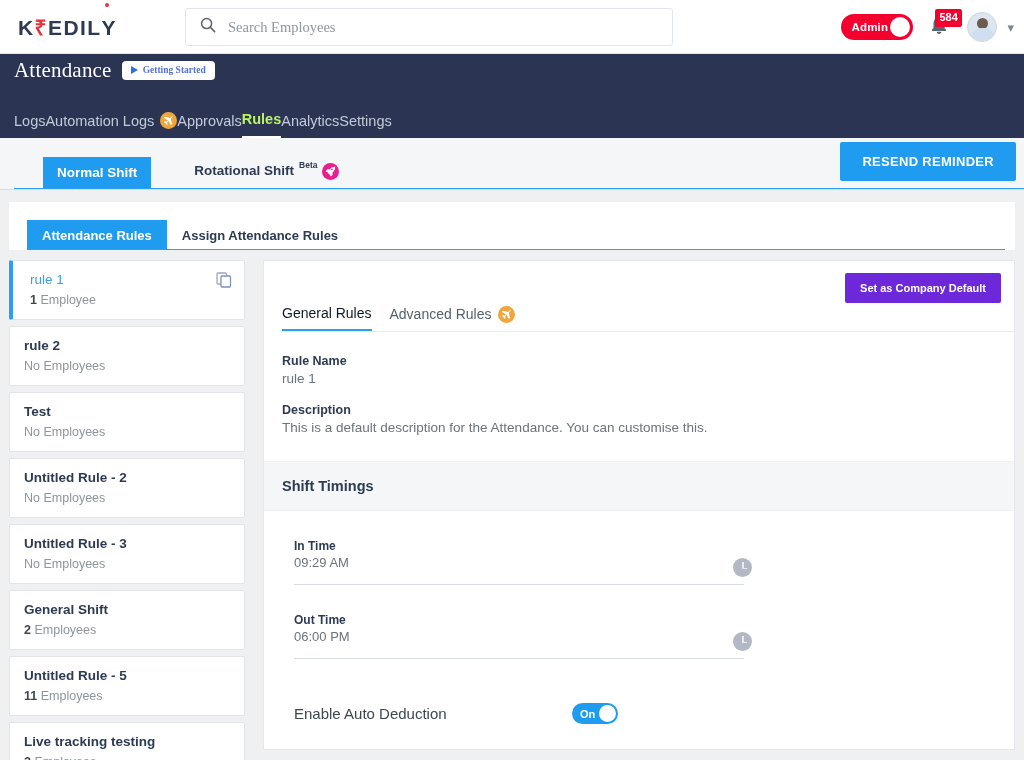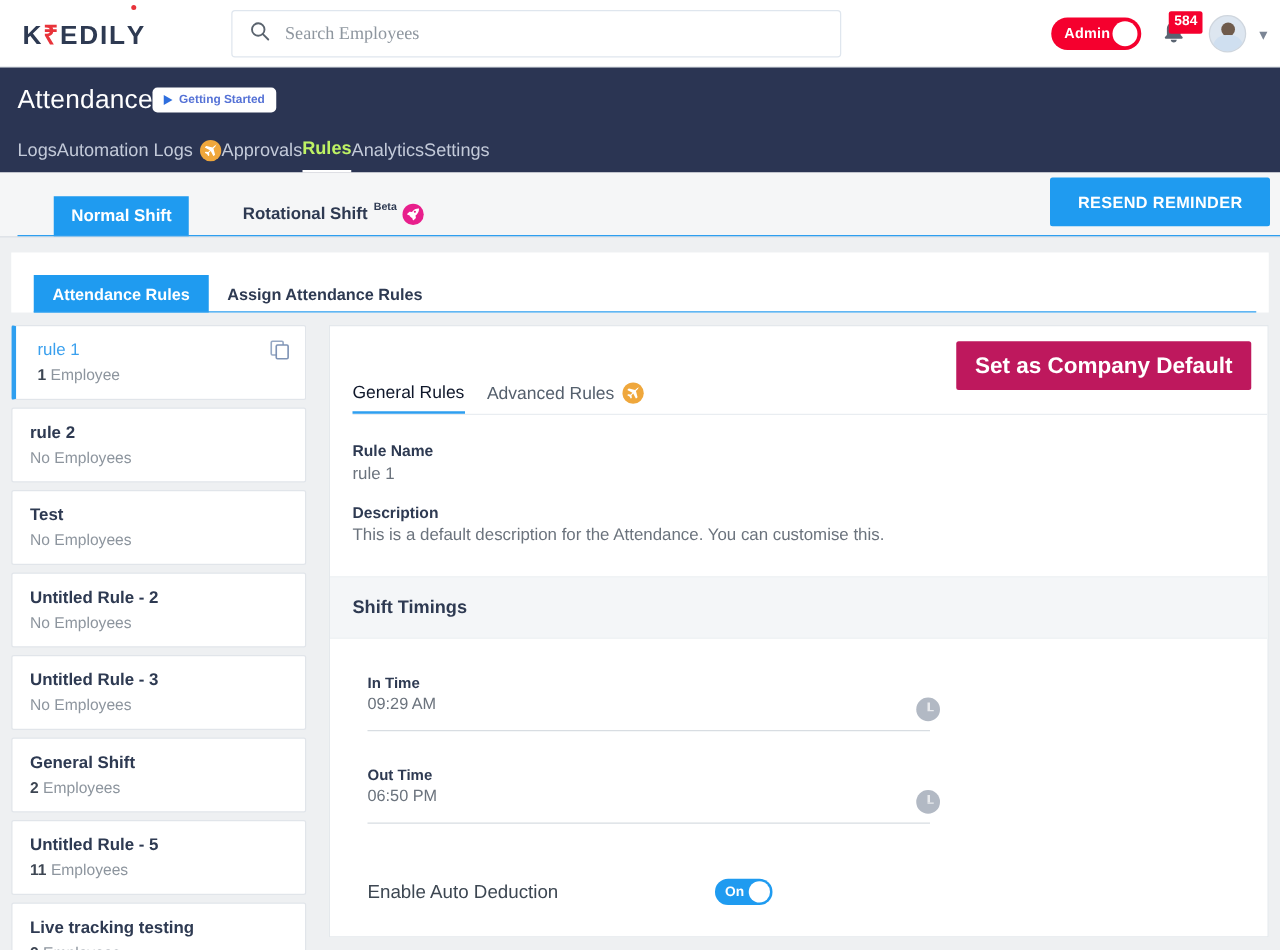--- a/index.html
+++ b/index.html
@@ -81,21 +81,21 @@
     border-radius: 11px 11px 0 0; background: #cfdff0;
   }
   .chev { color: #7b8595; font-size: 13px; margin-left: -4px; }
 
   
   .darkhead {
     background: #2b3553; height: 84px; position: relative;
     padding: 0 0 0 14px;
   }
   .dh-title {
-    display: flex; align-items: center; padding-top: 14px;
+    display: flex; align-items: center; gap: 10px; padding-top: 4px; font-family: Liberation Serif, serif;
   }
   .dh-title h1 {
     color: #fff; font-size: 21px; font-weight: normal; letter-spacing: .2px;
   }
   .gs-btn {
     background: #fff; border-radius: 4px;
     padding: 4px 9px 5px; display: flex; align-items: center; gap: 5px;
     font-size: 9.5px; font-weight: bold; color: #5572d6;
   }
   .gs-btn .play {
@@ -190,22 +190,22 @@
     width: 16px; height: 16px;
   }
 
   
   .panel {
     flex: 1; background: #fff; border: 1px solid #e4e8ec;
     position: relative; overflow: hidden;
   }
   .setdefault-btn {
     position: absolute; right: 13px; top: 12px;
-    background: #be185d; color: #fff; border: none;
-    font-size: 18px; font-weight: bold;
+    background: #6d28d9; color: #fff; border: none;
+    font-size: 11px; font-weight: bold;
     padding: 9px 15px; border-radius: 2px;
     font-family: "Liberation Sans", sans-serif; cursor: pointer;
   }
   .ptabs {
     display: flex; align-items: center; gap: 18px;
     margin: 44px 0 0 18px; border-bottom: 1px solid #e9edf1;
     padding-bottom: 0;
   }
   .ptab {
     font-size: 14px; color: #55606d; padding-bottom: 8px;
@@ -444,21 +444,21 @@
 
     <div class="timefield">
       <div class="flabel">In Time</div>
       <div class="fvalue">09:29 AM</div>
       <div class="underline"></div>
       <span class="clock-icon"></span>
     </div>
 
     <div class="timefield">
       <div class="flabel">Out Time</div>
-      <div class="fvalue">06:50 PM</div>
+      <div class="fvalue">06:00 PM</div>
       <div class="underline"></div>
       <span class="clock-icon"></span>
     </div>
 
     <div class="deduct-row">
       <span class="dlabel">Enable Auto Deduction</span>
       <span class="switch">
         <span class="on-lbl">On</span>
         <span class="knob"></span>
       </span>

